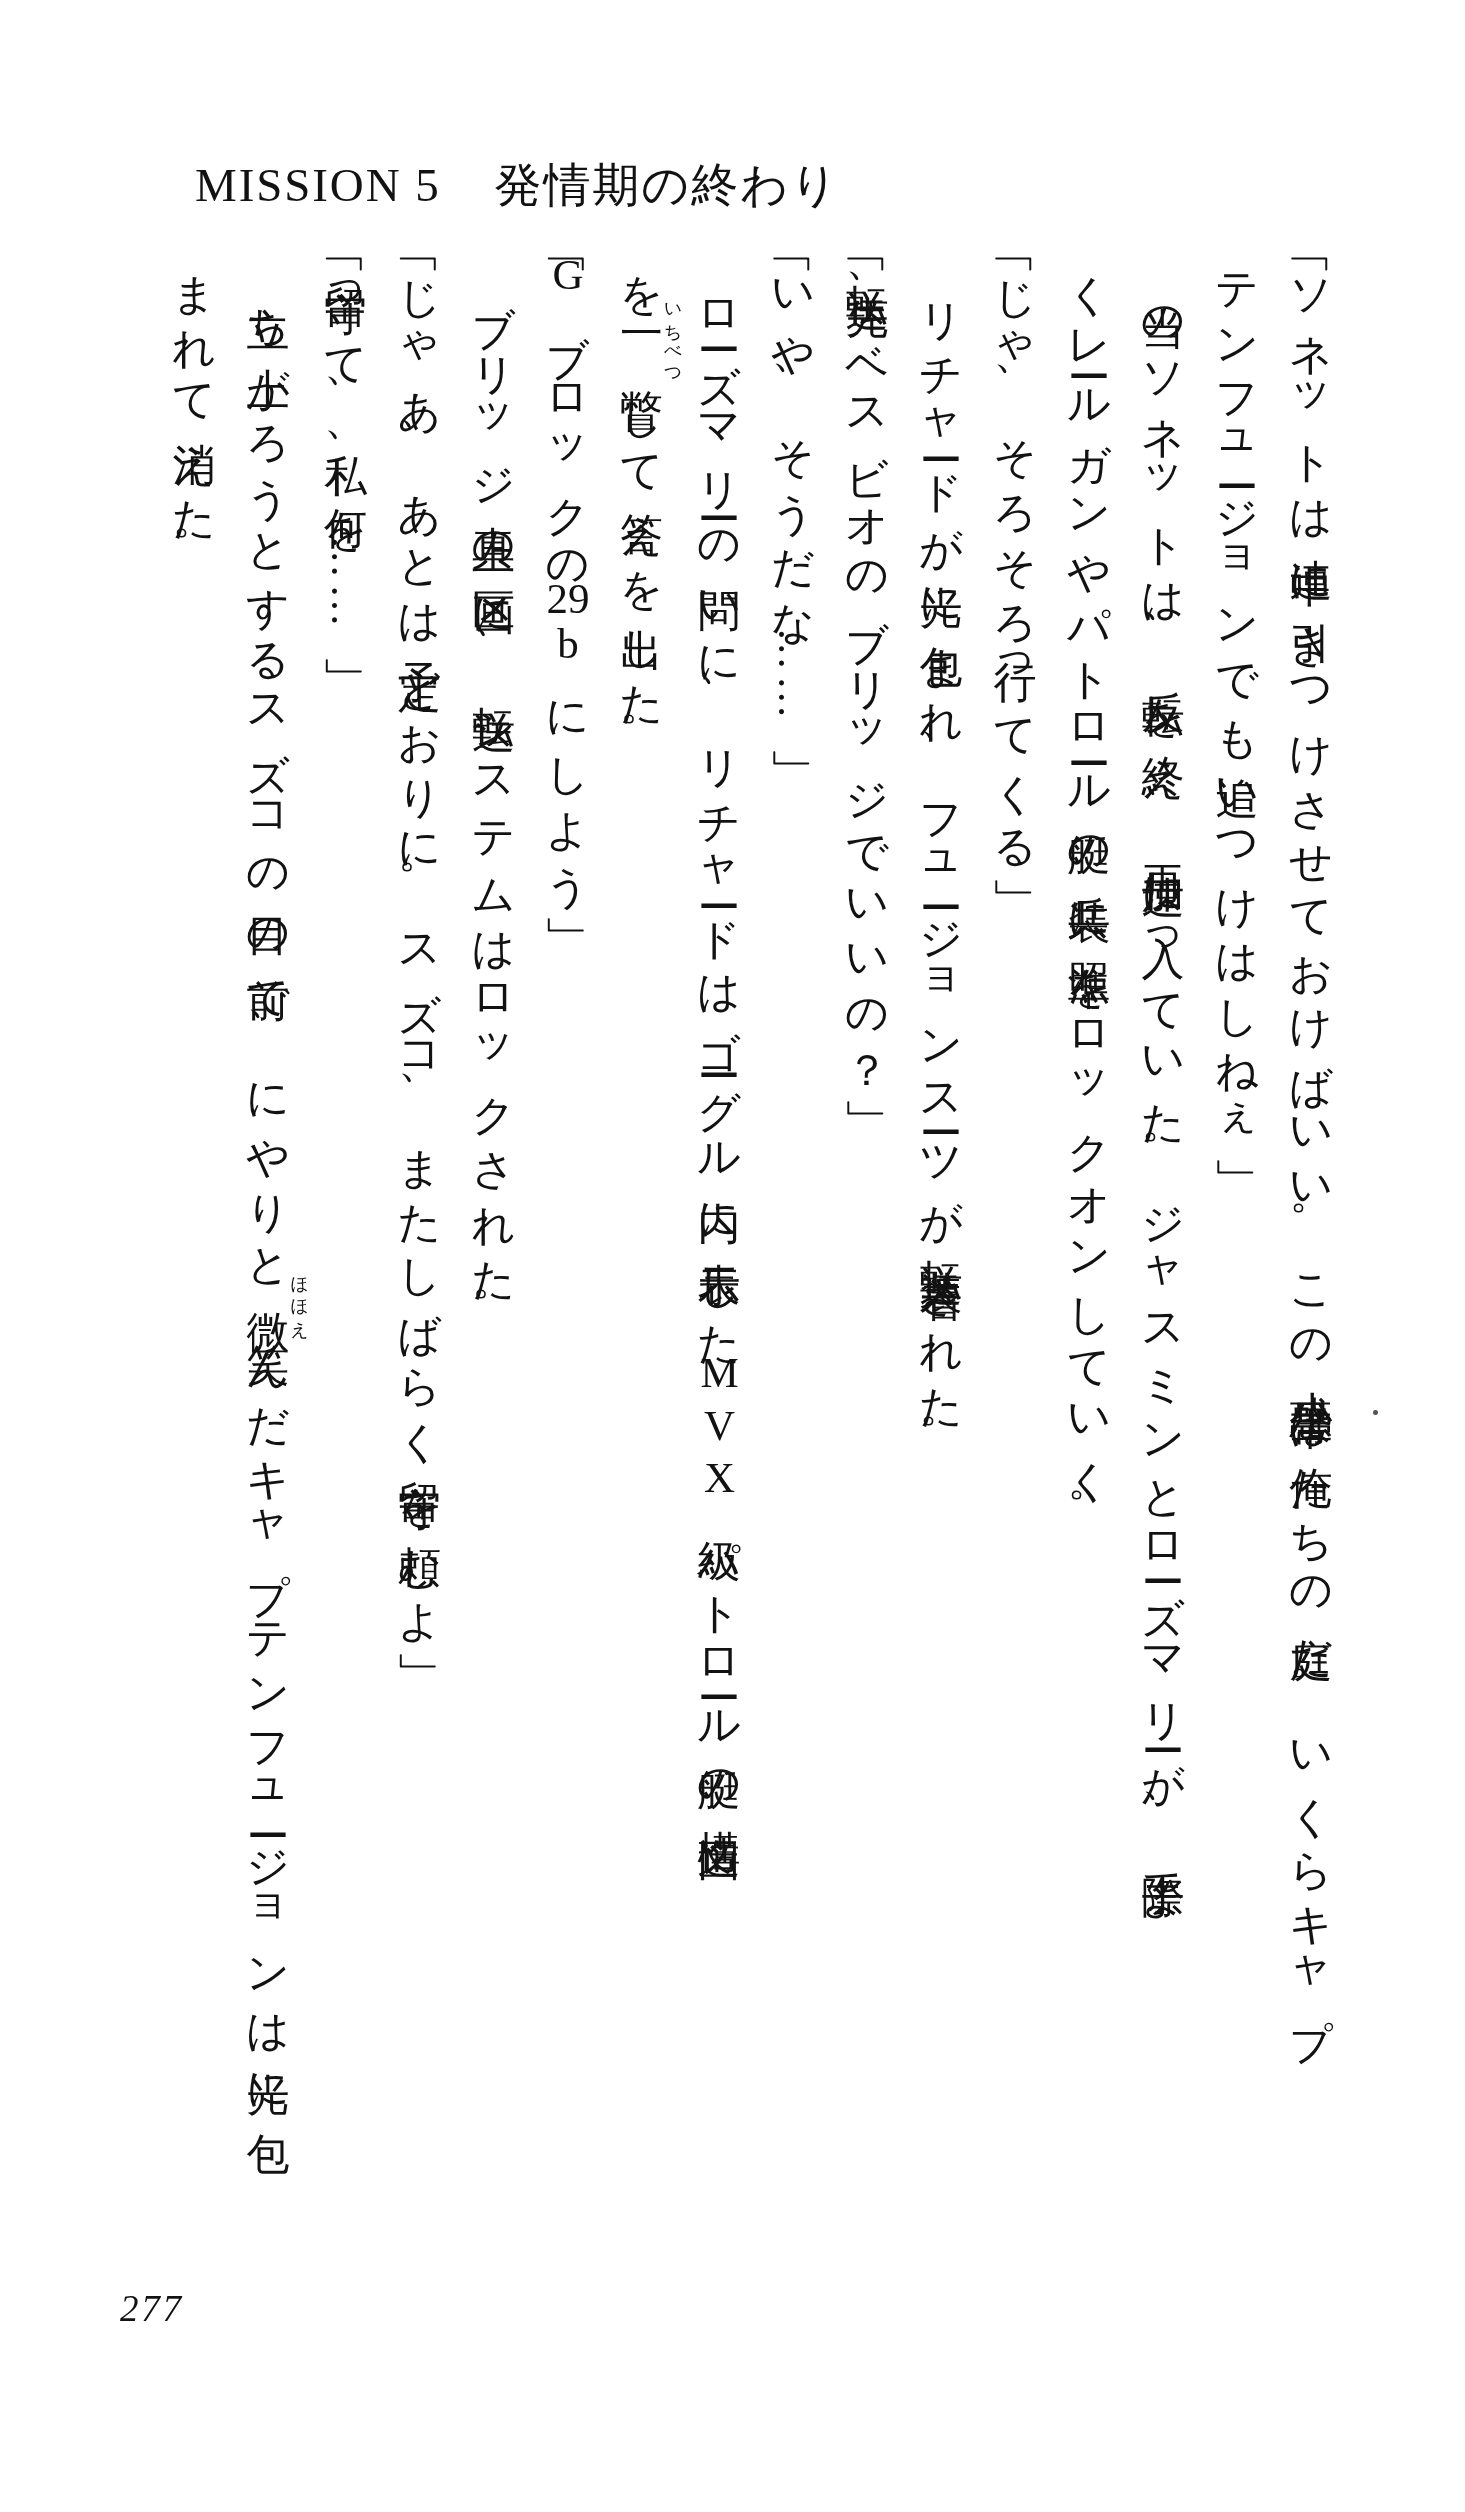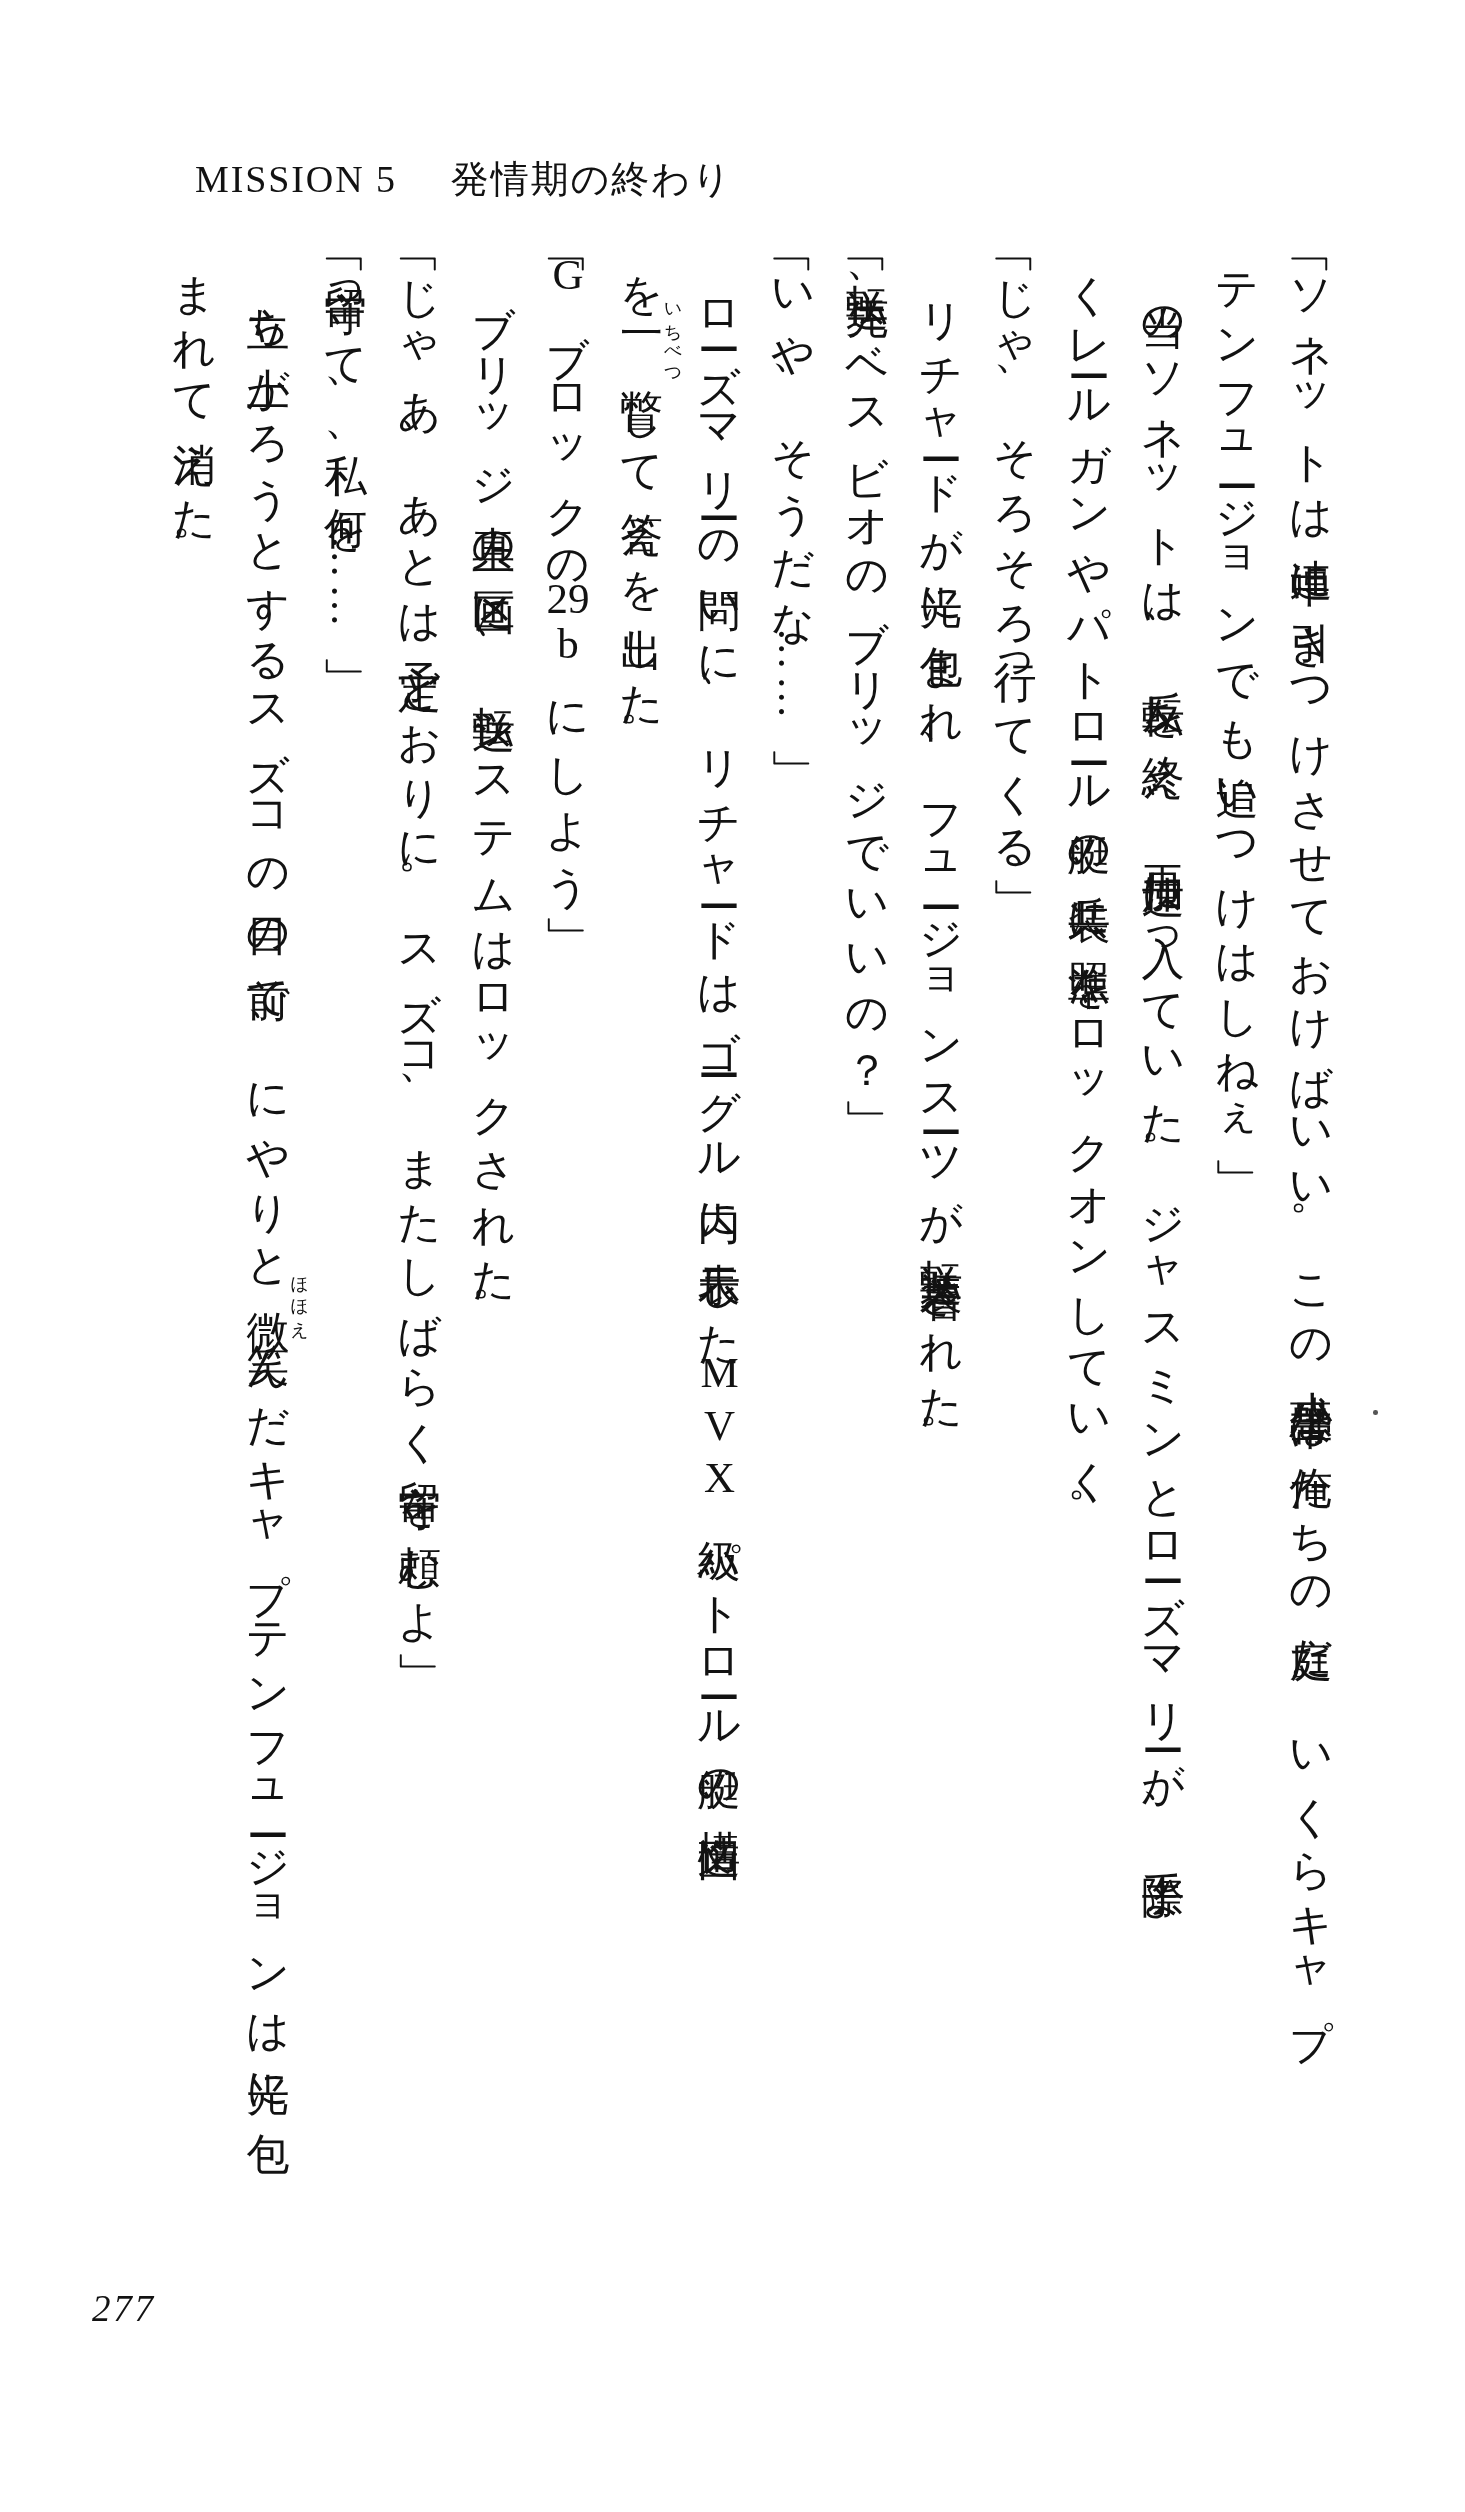--- a/index.html
+++ b/index.html
@@ -9,21 +9,21 @@
     height: 2512px;
     background: #ffffff;
     color: #121212;
     font-family: "Liberation Serif", "DejaVu Serif", serif;
     overflow: hidden;
   }
   .header {
     position: absolute;
     left: 195px;
     top: 154px;
-    font-size: 38px;
+    font-size: 47px;
     letter-spacing: 1.9px;
     white-space: nowrap;
   }
   .header .chapter { margin-left: 54px; }
   .body-text {
     position: absolute;
     top: 245px;
     right: 117px;
     height: 2083px;
     writing-mode: vertical-rl;
@@ -37,21 +37,21 @@
   .body-text .up { text-orientation: upright; }
   .body-text .tcy { text-combine-upright: all; letter-spacing: 0; }
   ruby { ruby-position: over; }
   ruby rt {
     font-size: 17.7px;
     letter-spacing: 1.9px;
     font-family: "Liberation Serif", "DejaVu Serif", serif;
   }
   .page-number {
     position: absolute;
-    left: 92px;
+    left: 120px;
     top: 2287px;
     font-size: 37px;
     font-style: italic;
     letter-spacing: 2.8px;
   }
   .speck {
     position: absolute;
     left: 1373px;
     top: 1410px;
     width: 4.6px;

